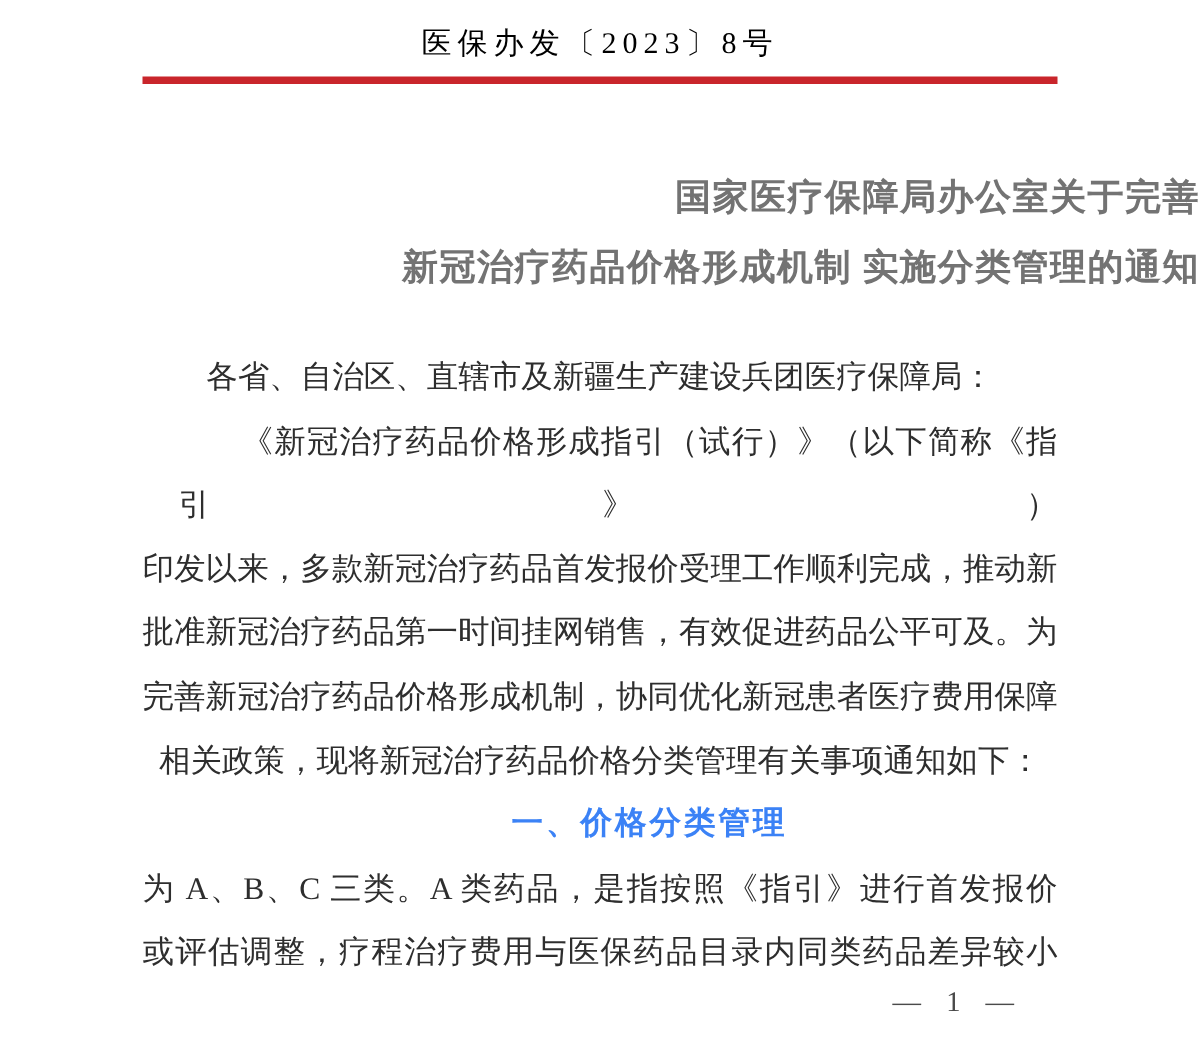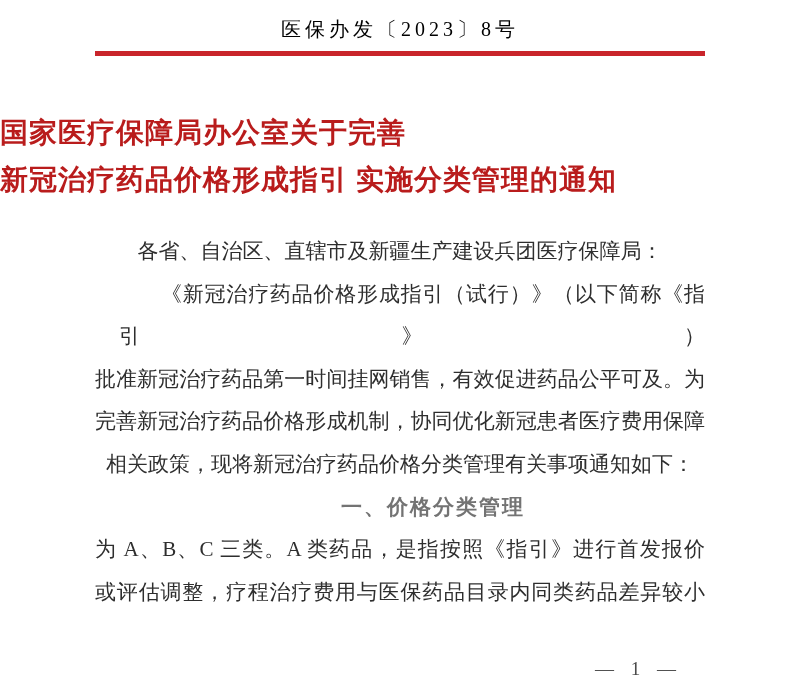--- a/index.html
+++ b/index.html
@@ -23,25 +23,25 @@
     line-height: 28px;
   }
   .red-line {
     width: 610px;
     height: 5px;
     background: #c9252b;
     margin: 8px auto 0 auto;
   }
   .doc-title {
     margin-top: 53px;
-    text-align: left;
+    text-align: right;
     font-weight: 800;
-    font-size: 28px;
+    font-size: 24px;
     line-height: 47px;
-    color: #b91c1c;
+    color: #737373;
     letter-spacing: 1px;
   }
   .doc-body {
     width: 610px;
     margin: 27px auto 0 auto;
     font-size: 21px;
     line-height: 42.6px;
     color: #2e2e2e;
   }
   .body-line {
@@ -53,47 +53,48 @@
     text-align-last: justify;
     white-space: normal;
   }
   .body-line.indent {
     text-indent: 2em;
     margin-left: 24px;
   }
   .body-line.heading {
     font-family: "Liberation Sans", "DejaVu Sans", sans-serif;
     font-weight: 700;
-    color: #737373;
+    color: #3b82f6;
     letter-spacing: 2px;
   }
   .page-footer {
     position: absolute;
     top: 658px;
     right: 118px;
     font-size: 19px;
     letter-spacing: 6px;
     color: #4a4a4a;
   }
 </style>
 </head>
 <body>
 
 <div class="doc-number">医保办发〔2023〕8号</div>
 
 <div class="red-line"></div>
 
 <div class="doc-title">
   <div>国家医疗保障局办公室关于完善</div>
-  <div>新冠治疗药品价格形成指引 实施分类管理的通知</div>
+  <div>新冠治疗药品价格形成机制 实施分类管理的通知</div>
 </div>
 
 <div class="doc-body">
   <div class="body-line">各省、自治区、直辖市及新疆生产建设兵团医疗保障局：</div>
   <div class="body-line indent fill">《新冠治疗药品价格形成指引（试行）》（以下简称《指引》）</div>
+  <div class="body-line fill">印发以来，多款新冠治疗药品首发报价受理工作顺利完成，推动新</div>
   <div class="body-line fill">批准新冠治疗药品第一时间挂网销售，有效促进药品公平可及。为</div>
   <div class="body-line fill">完善新冠治疗药品价格形成机制，协同优化新冠患者医疗费用保障</div>
   <div class="body-line">相关政策，现将新冠治疗药品价格分类管理有关事项通知如下：</div>
   <div class="body-line indent heading">一、价格分类管理</div>
   <div class="body-line fill">为 A、B、C 三类。A 类药品，是指按照《指引》进行首发报价</div>
   <div class="body-line fill">或评估调整，疗程治疗费用与医保药品目录内同类药品差异较小</div>
 </div>
 
 <div class="page-footer">— 1 —</div>
 

